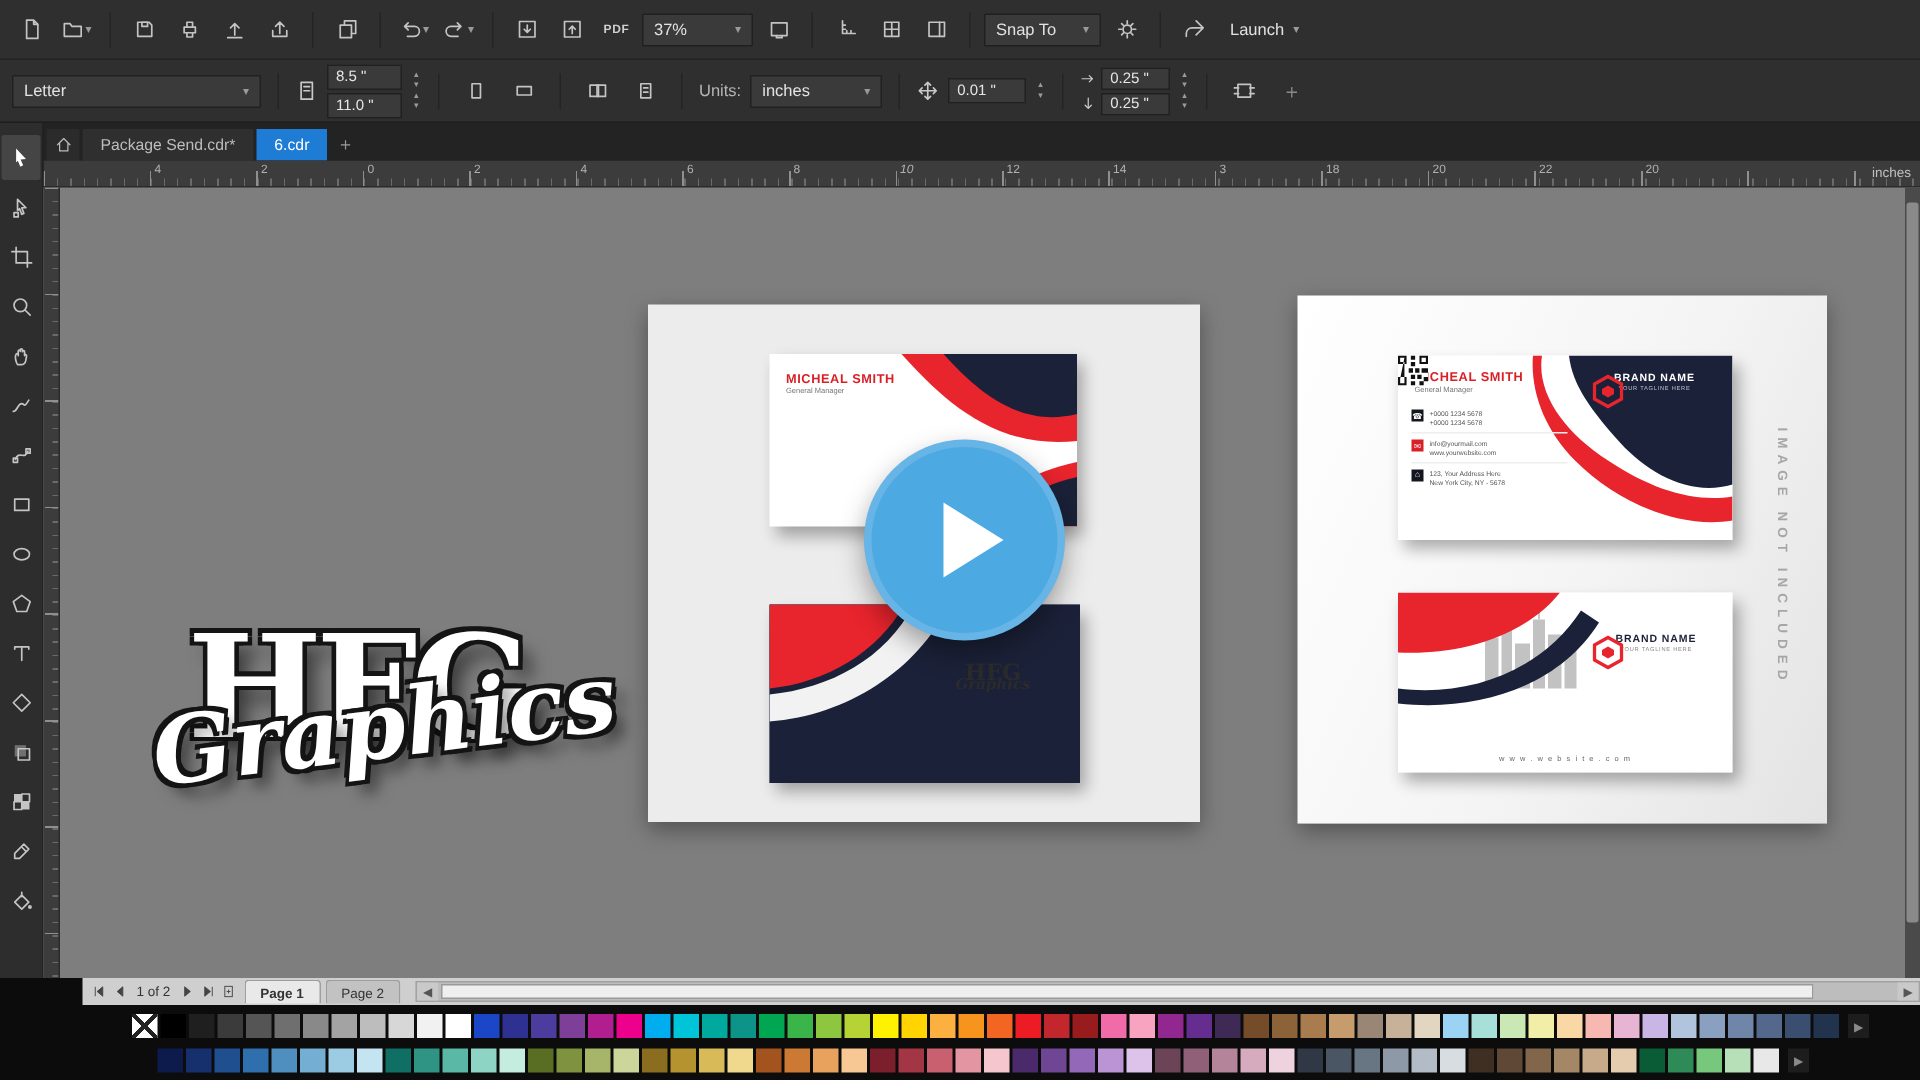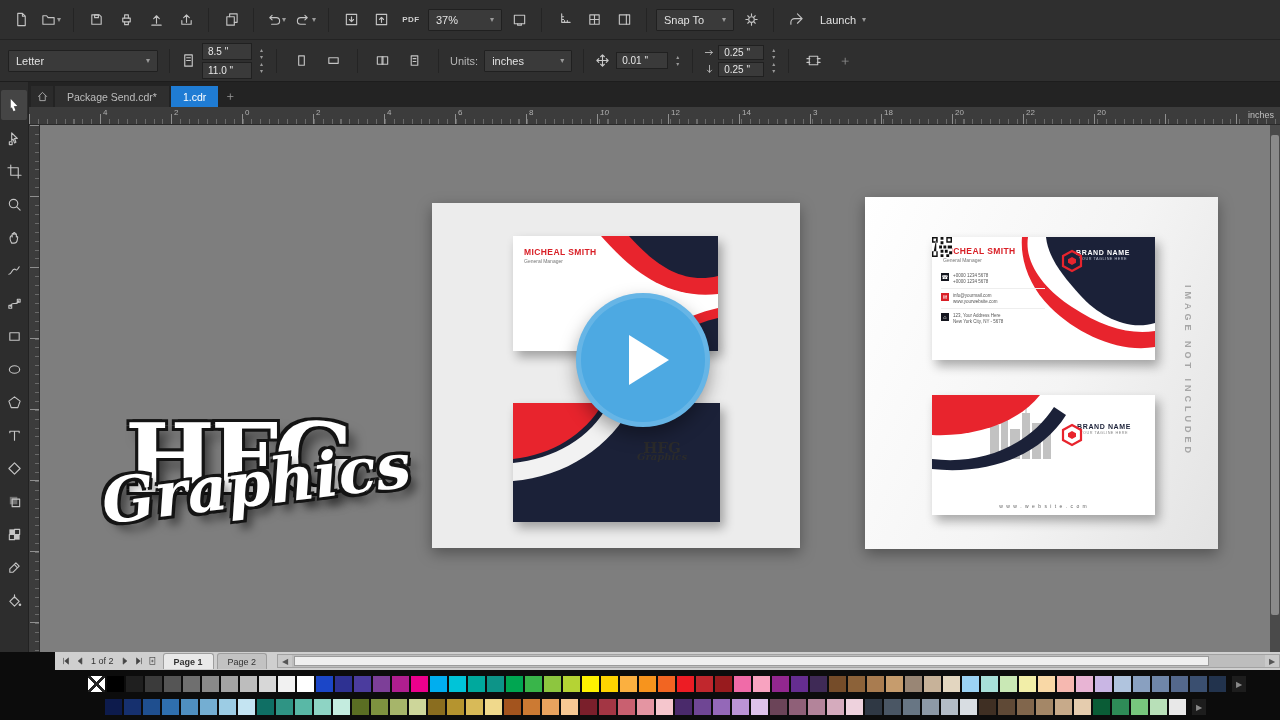--- a/index.html
+++ b/index.html
@@ -249,21 +249,21 @@
           <path d="M9 2 l5 5 -5 5 M14 7 H6 a4 4 0 0 0 -4 4 v2"></path>
         </svg>
       </button>
     <div class="combo" style="border:none;background:transparent">
       <span>Launch</span>
       <span class="caret">▾</span>
     </div>
   </div>
 
   <div class="propbar">
-    <div class="combo" style="width:150px">
+    <div class="combo" style="width:166px">
       <span>Letter</span>
       <span class="caret">▾</span>
     </div>
     <span class="sep"></span>
     <svg class="ic" viewBox="0 0 16 16">
         <rect x="4" y="2" width="8" height="12"></rect>
         <path d="M6 5 h4 M6 8 h4"></path>
       </svg>
     <div class="stack">
       <div class="val">8.5 "</div>
@@ -350,21 +350,21 @@
   <div class="tabbar">
     <div class="hometab">
         <svg class="ic" style="width:11px;height:11px" viewBox="0 0 16 16">
           <path d="M2 8 L8 2 l6 6 M4 7 v7 h8 V7"></path>
         </svg>
       </div>
     <div class="doctab">
         <span>Package Send.cdr*</span>
       </div>
     <div class="doctab active">
-        <span>1.cdr</span>
+        <span>6.cdr</span>
       </div>
     <div class="addtab">
         <span>＋</span>
       </div>
   </div>
 
   <div class="rulerh">
     <div id="ruler-numbers" style="position:absolute;inset:0">
         <span class="rnum" style="left: 74px;">4</span>
         <span class="rnum" style="left: 145px;">2</span>

